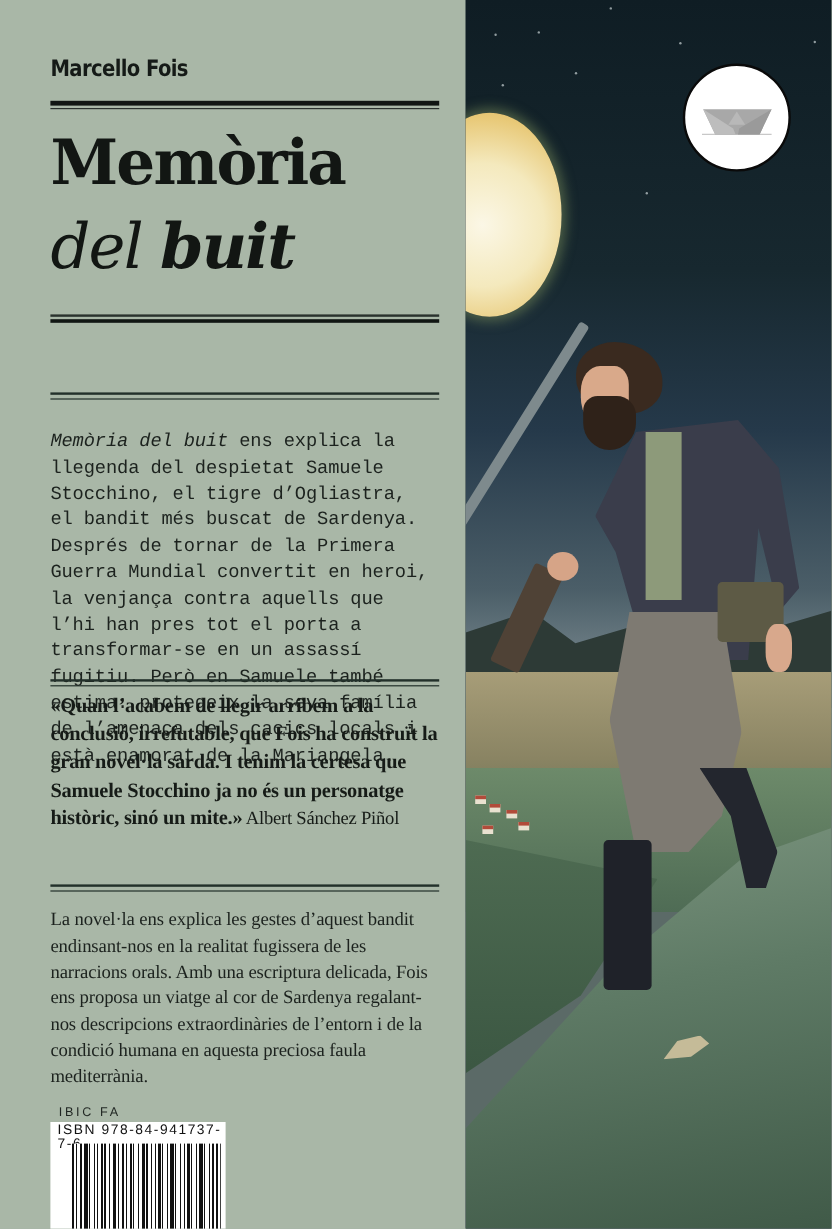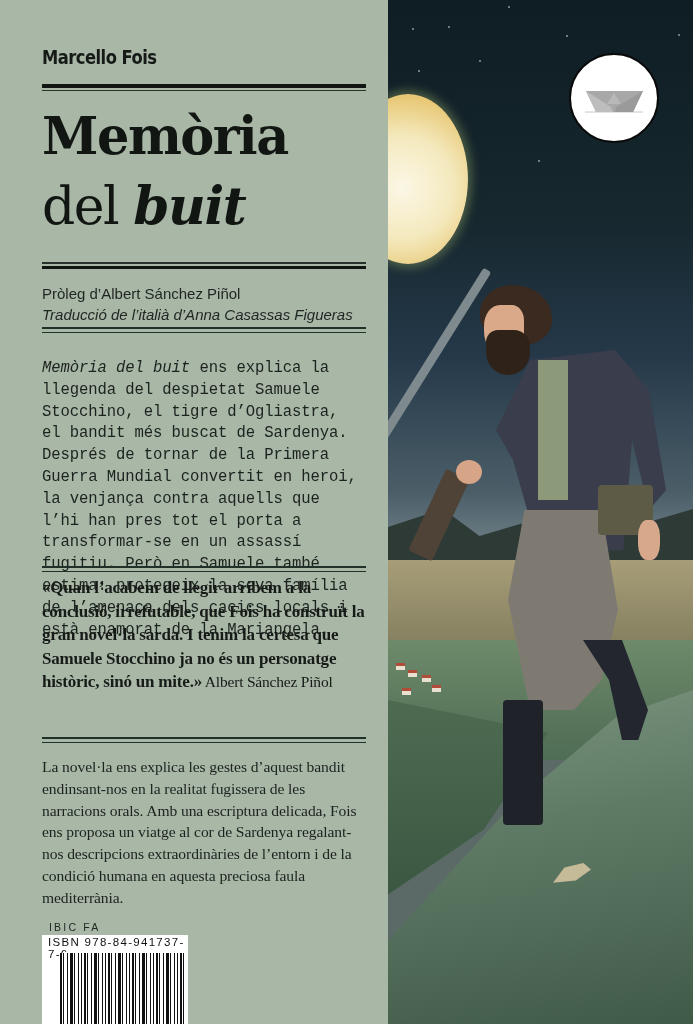--- a/index.html
+++ b/index.html
@@ -37,21 +37,21 @@
 
     .title-1 {
       top: 110px; font-family: "DejaVu Serif", serif; font-weight: bold;
       font-size: 52px; letter-spacing: -1.5px; color: #121613; line-height: 1;
       transform: scaleX(0.98); transform-origin: left top;
     }
     .title-2 {
       top: 180px; font-family: "DejaVu Serif", serif; font-size: 52px; line-height: 1;
       color: #121613; letter-spacing: -1.5px;
     }
-    .title-2 .it { font-weight: normal; }
+    .title-2 .it { font-style: italic; font-weight: normal; }
     .title-2 .bi { font-style: italic; font-weight: bold; margin-top: 44px; }
 
     .credits {
       top: 283px; font-family: "Liberation Sans", sans-serif; font-size: 15px;
       line-height: 21px; color: #1f2521;
     }
     .credits .tr { font-style: italic; }
 
     .body-text {
       font-family: "Liberation Sans", sans-serif; font-size: 15.6px;
@@ -144,24 +144,20 @@
   <div class="col author">Marcello Fois</div>
   <div class="col rule-thick-thin" style="top:84px"></div>
 
   <div class="col title-1">Memòria</div>
   <div class="col title-2">
     <span class="it">del </span><span class="bi">buit</span>
   </div>
 
   <div class="col rule-thin-thick" style="top:262px"></div>
 
-  <div class="col credits">
-    <div>Pròleg d’Albert Sánchez Piñol</div>
-    <div class="tr">Traducció de l’italià d’Anna Casassas Figueras</div>
-  </div>
 
   <div class="col rule-double" style="top:327px"></div>
 
   <div class="col body-text p1"><em>Memòria del buit</em><span> ens explica la llegenda del despietat Samuele Stocchino, el tigre d’Ogliastra, el bandit més buscat de Sardenya. Després de tornar de la Primera Guerra Mundial convertit en heroi, la venjança contra aquells que l’hi han pres tot el porta a transformar-se en un assassí fugitiu. Però en Samuele també estima: protegeix la seva família de l’amenaça dels cacics locals i està enamorat de la Mariangela.</span></div>
 
   <div class="col rule-double" style="top:566px"></div>
 
   <div class="col quote"><span>«Quan l’acabem de llegir arribem a la conclusió, irrefutable, que Fois ha construït la gran novel·la sarda. I tenim la certesa que Samuele Stocchino ja no és un personatge històric, sinó un mite.»</span><span class="attr"> Albert Sánchez Piñol</span></div>
 
   <div class="col rule-double" style="top:737px"></div>

